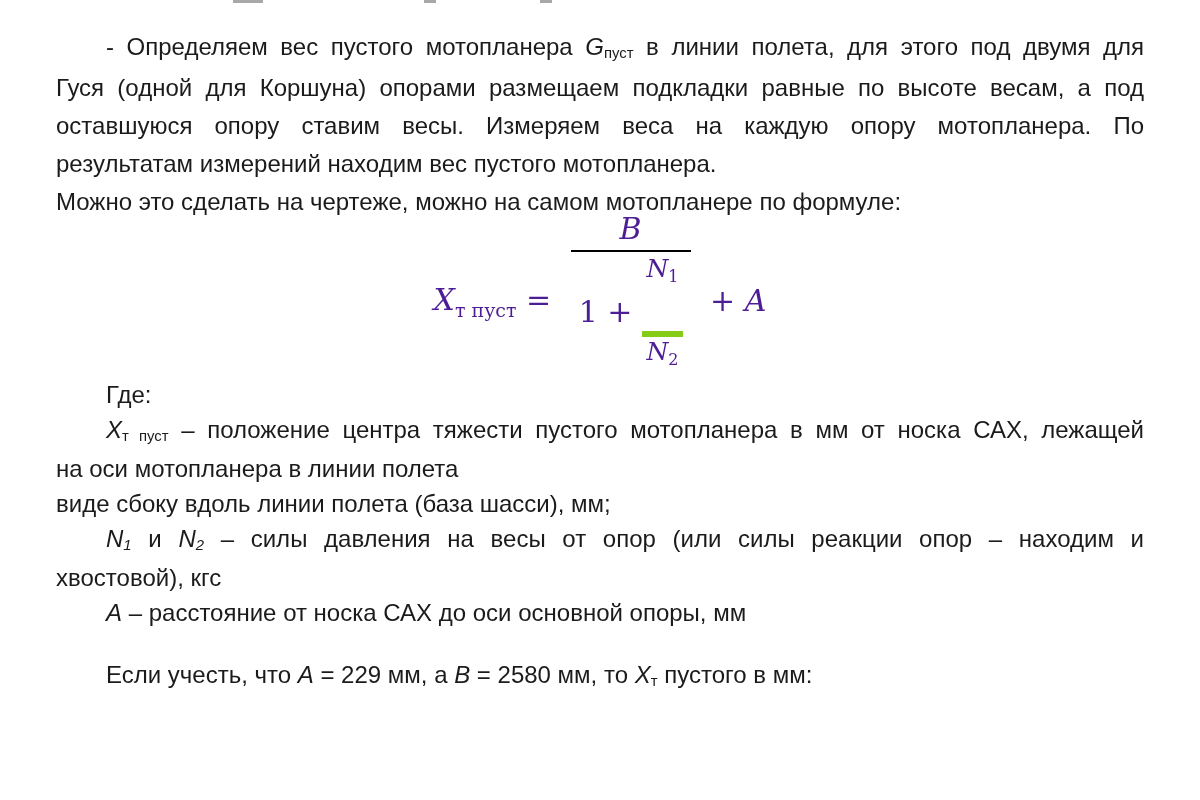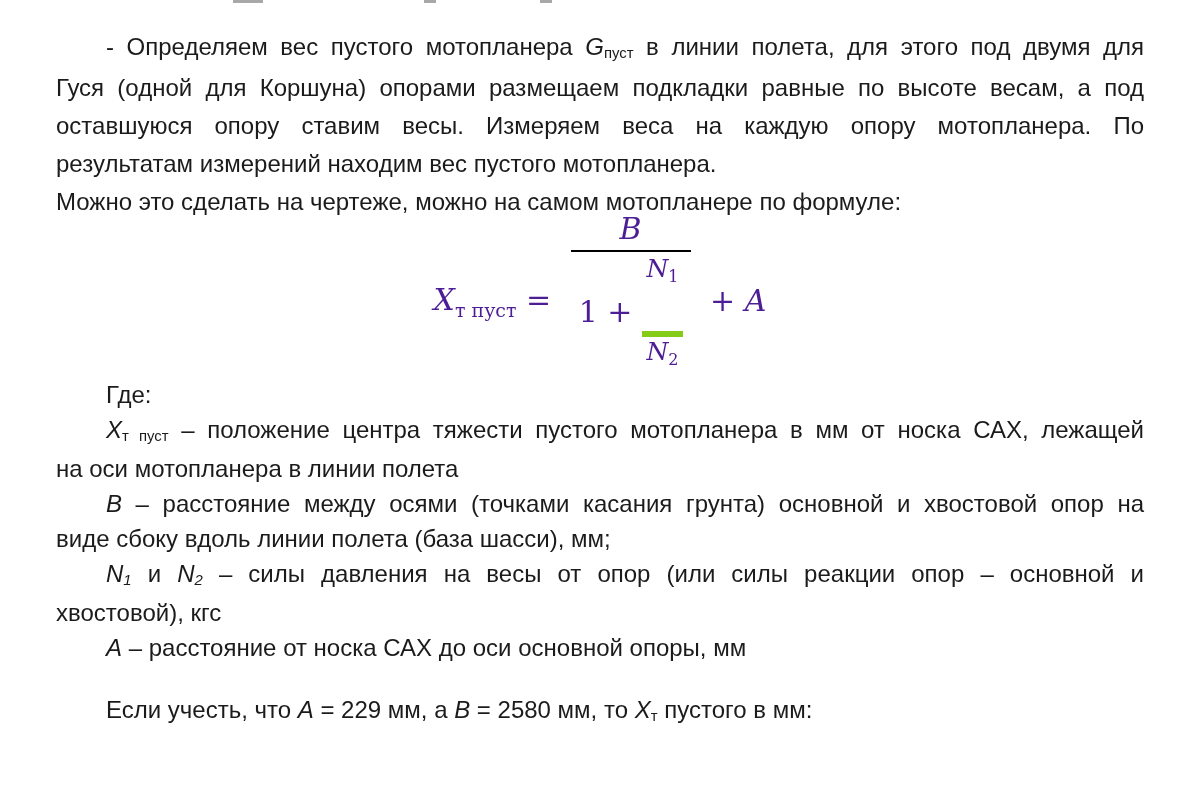--- a/index.html
+++ b/index.html
@@ -154,24 +154,23 @@
       </span>
       <span class="f-side"><span> + </span><span class="f-var">A</span></span>
     </div>
 
     <div class="def">
       <div class="line indent where">Где:</div>
 
       <div class="line stretch indent"><span class="var">X</span><span class="sub">т пуст</span><span> – положение центра тяжести пустого мотопланера в мм от носка САХ, лежащей</span></div>
       <div class="line">на оси мотопланера в линии полета</div>
 
-      <div class="line stretch indent"><span class="var">B</span><span> – расстояние между осями (точками касания грунта) основной и хвостовой опор на</span></div>
       <div class="line">виде сбоку вдоль линии полета (база шасси), мм;</div>
 
-      <div class="line stretch indent"><span class="var">N</span><span class="sub sub-i">1</span><span> и </span><span class="var">N</span><span class="sub sub-i">2</span><span> – силы давления на весы от опор (или силы реакции опор – основной и</span></div>
+      <div class="line stretch indent"><span class="var">N</span><span class="sub sub-i">1</span><span> и </span><span class="var">N</span><span class="sub sub-i">2</span><span> – силы давления на весы от опор (или силы реакции опор – находим и</span></div>
       <div class="line">хвостовой), кгс</div>
 
       <div class="line indent"><span class="var">A</span><span> – расстояние от носка САХ до оси основной опоры, мм</span></div>
     </div>
 
     <div class="line indent closing"><span>Если учесть, что </span><span class="var">A</span><span> = 229 мм, а </span><span class="var">B</span><span> = 2580 мм, то </span><span class="var">X</span><span class="sub">т</span><span> пустого в мм:</span></div>
 
   </div>
 </div>
 

